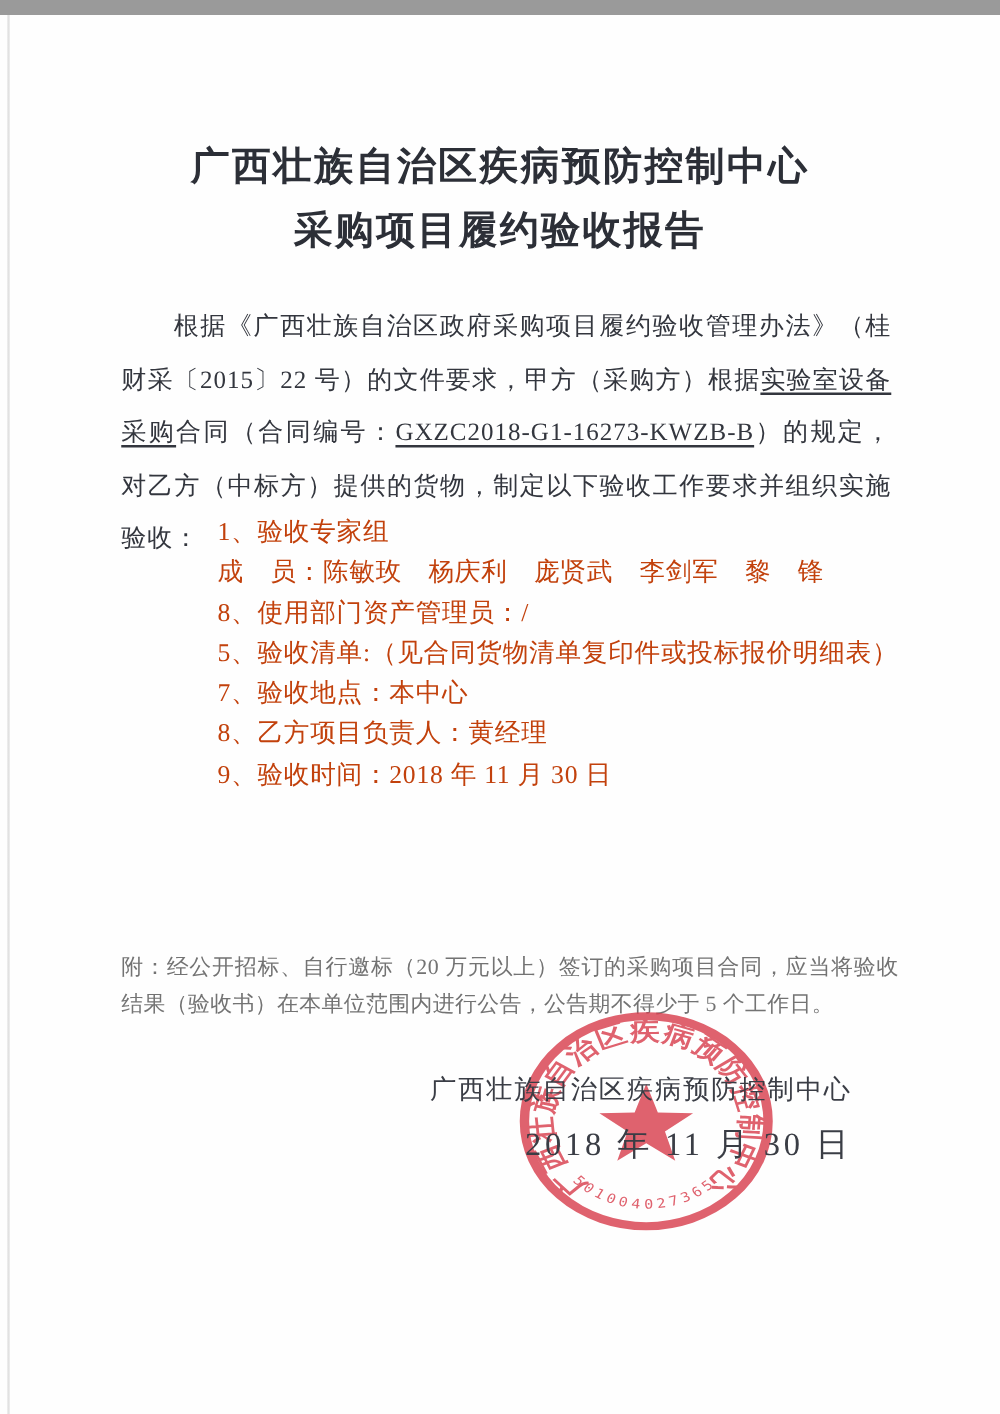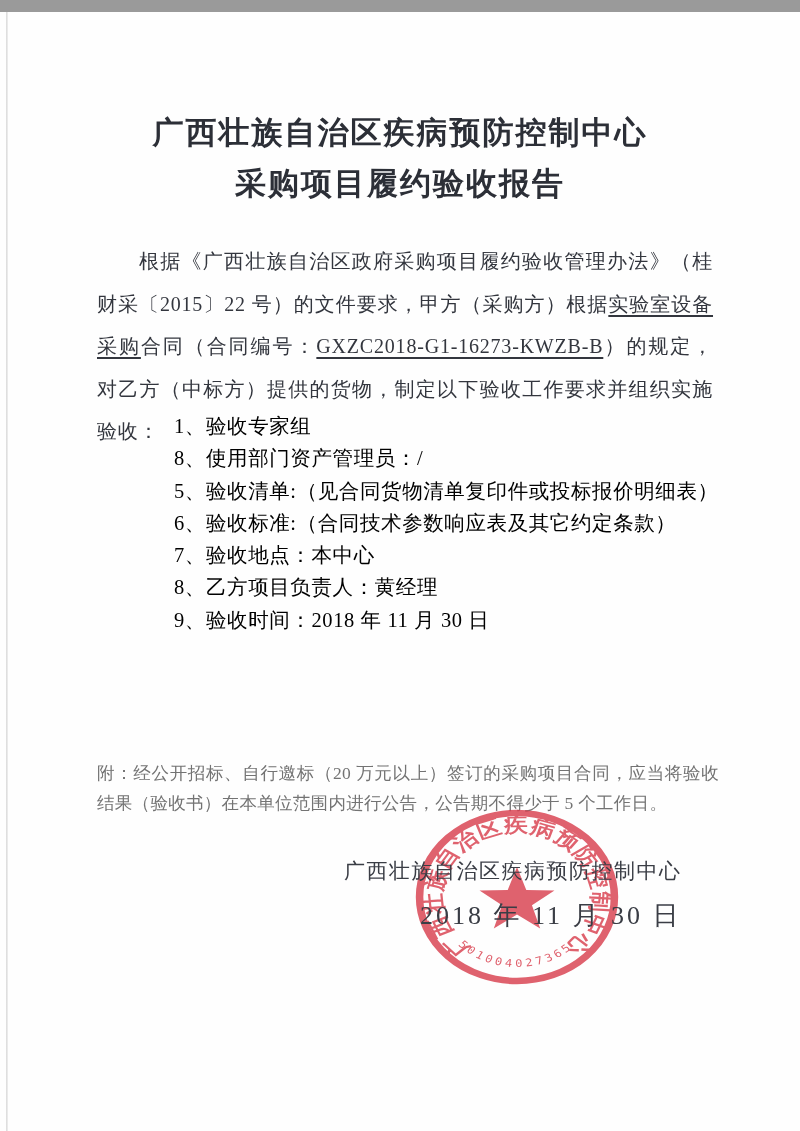--- a/index.html
+++ b/index.html
@@ -27,21 +27,21 @@
   .intro{
     position:absolute;left:97px;top:228px;width:616px;
     font-size:20px;line-height:42.5px;letter-spacing:.8px;
     text-align:justify;text-align-last:left;
     text-indent:2.1em;color:#33363e;
   }
   .intro .u{text-decoration:underline;text-underline-offset:4px;}
   .list{
     position:absolute;left:174px;top:398px;width:560px;
     font-size:20.5px;line-height:32.3px;letter-spacing:.6px;
-    color:#000000;white-space:nowrap;
+    color:#c2410c;white-space:nowrap;
   }
   .note{
     position:absolute;left:97px;top:746px;width:622px;
     font-size:17.5px;line-height:30px;letter-spacing:.3px;
     text-align:justify;text-align-last:left;color:#737373;
   }
   .sig-org{
     position:absolute;left:344px;top:845px;
     font-size:21px;letter-spacing:1.5px;color:#3a3d45;z-index:3;
     white-space:nowrap;
@@ -65,28 +65,28 @@
 
   <div class="title title1">广西壮族自治区疾病预防控制中心</div>
   <div class="title title2">采购项目履约验收报告</div>
 
   <div class="intro"><span>根据《广西壮族自治区政府采购项目履约验收管理办法》（桂财采〔2015〕22 号）的文件要求，甲方（采购方）根据</span><span class="u">实验室设备采购</span><span>合同（合同编号：</span><span class="u">GXZC2018-G1-16273-KWZB-B</span><span>）的规定，对乙方（中标方）提供的货物，制定以下验收工作要求并组织实施验收：</span></div>
 
   <div class="list">
 
       <div class="list-line">1、验收专家组</div>
 
+      <div class="list-line">成　员：陈敏玫　杨庆利　庞贤武　李剑军　黎　锋</div>
 
 
 
       <div class="list-line">8、使用部门资产管理员：/</div>
 
       <div class="list-line">5、验收清单:（见合同货物清单复印件或投标报价明细表）</div>
 
-      <div class="list-line">6、验收标准:（合同技术参数响应表及其它约定条款）</div>
 
       <div class="list-line">7、验收地点：本中心</div>
 
       <div class="list-line">8、乙方项目负责人：黄经理</div>
 
       <div class="list-line">9、验收时间：2018 年 11 月 30 日</div>
     </div>
 
   <div class="note">附：经公开招标、自行邀标（20 万元以上）签订的采购项目合同，应当将验收结果（验收书）在本单位范围内进行公告，公告期不得少于 5 个工作日。</div>
 

